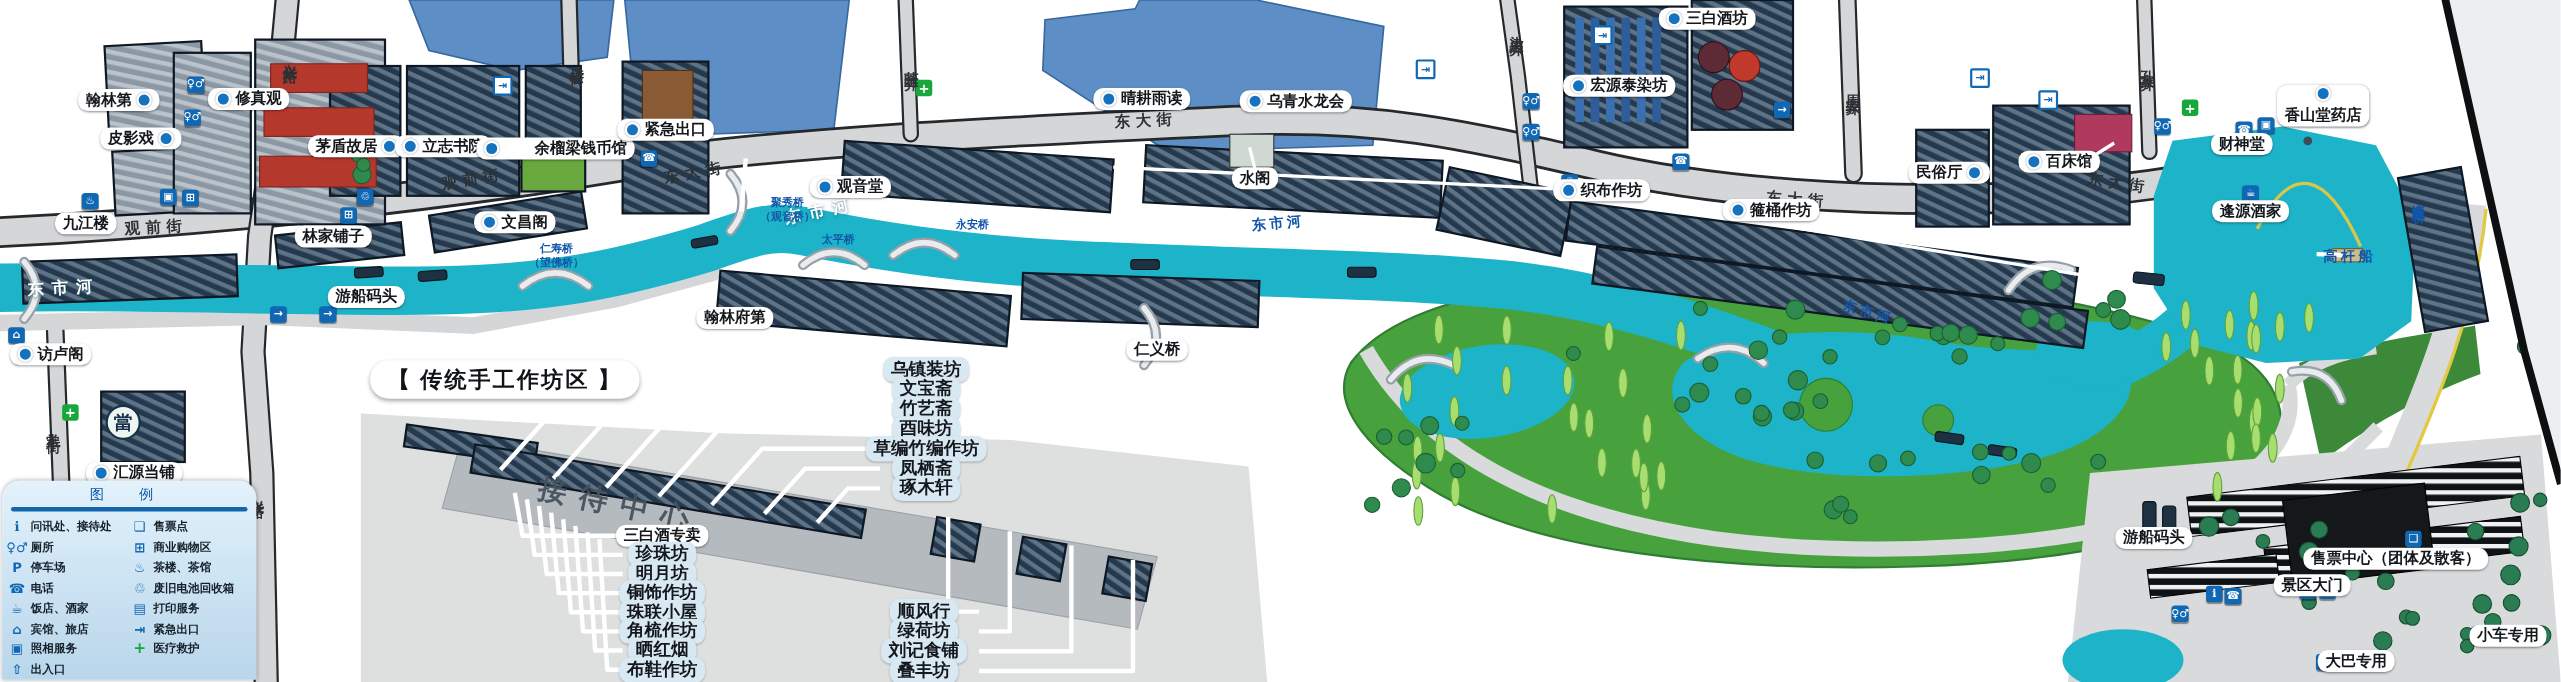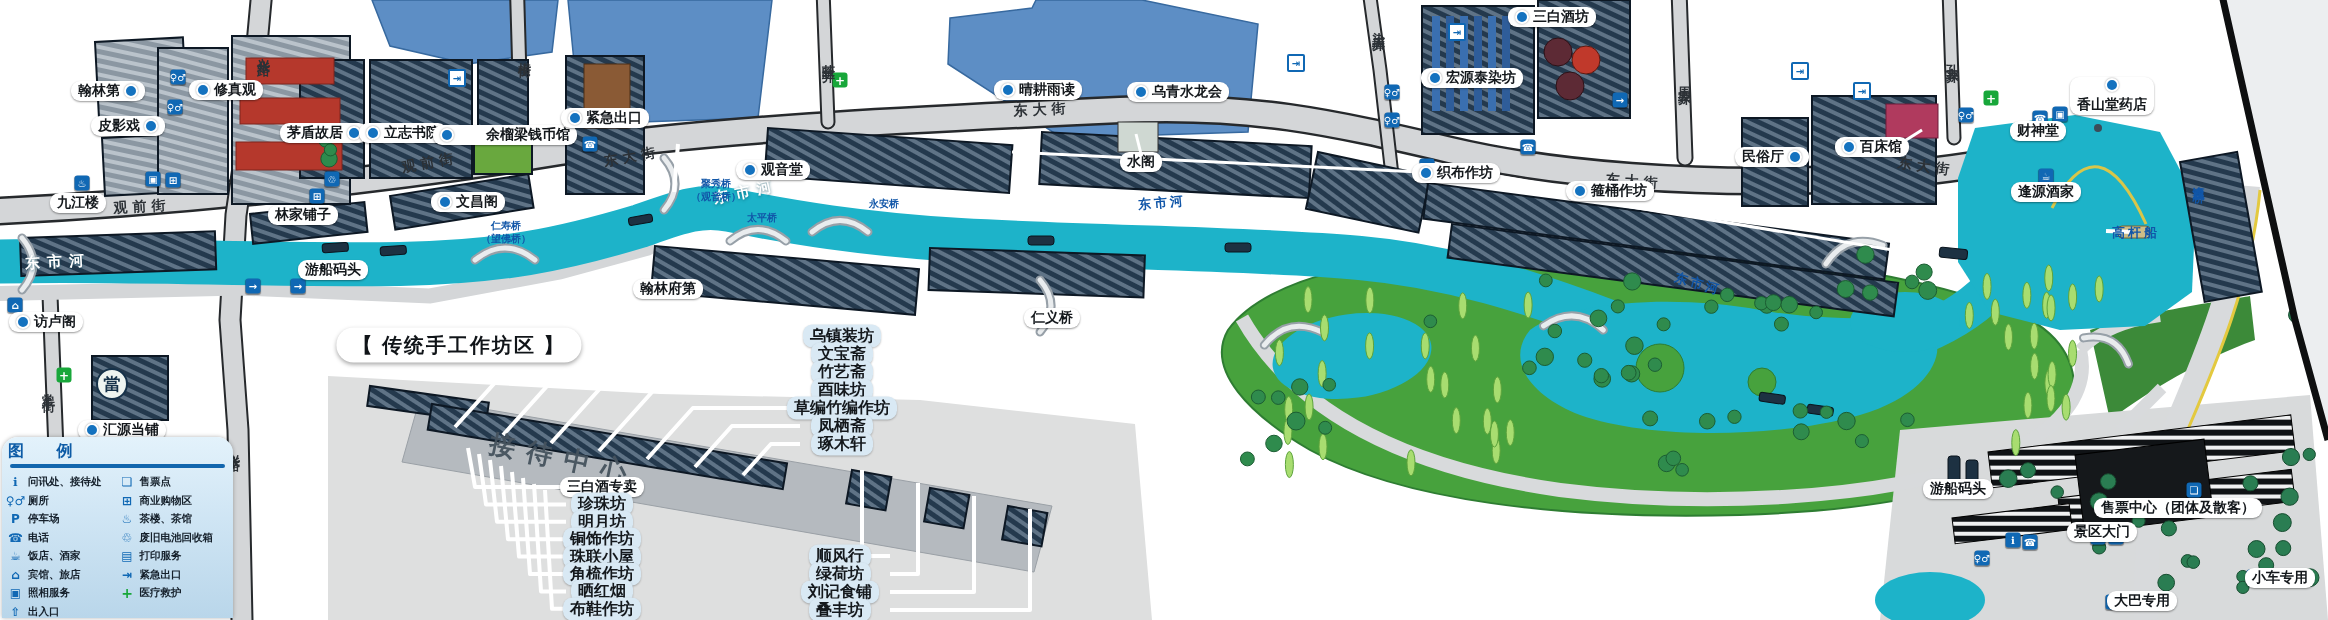--- a/index.html
+++ b/index.html
@@ -31,21 +31,21 @@
       font-weight:700;box-shadow:0 1px 1px rgba(0,0,0,.4);}
   .greensq{width:15px;height:15px;border-radius:3px;background:#18a73a;color:#fff;font-size:12px;font-weight:700;}
   .whitesq{width:14px;height:14px;border-radius:2px;background:#fff;color:#1068b4;font-size:10px;
       font-weight:700;border:2px solid #1068b4;}
   .pawn{width:28px;height:28px;border-radius:50%;background:#eef4f0;color:#16324a;border:2px solid #16324a;
       font-size:17px;font-weight:700;}
   
   #legend{position:absolute;left:2px;top:437px;width:231px;height:181px;z-index:40;
       background:linear-gradient(180deg,#e3f2fb 0%,#cfe5f4 45%,#b9d6ea 100%);
       border-radius:16px 16px 0 0;box-shadow:0 0 4px rgba(0,0,0,.3);padding:4px 6px 2px 6px;box-sizing:border-box;}
-  #legend .ttl{font-size:16px;font-weight:700;color:#0d5ba6;letter-spacing:14px;}
+  #legend .ttl{text-align:center;font-size:13px;font-weight:400;color:#0d5ba6;letter-spacing:14px;}
   #legend .rule{height:4px;background:#1266ae;border-radius:2px;margin:2px 2px 5px 2px;}
   #legend .cols{display:flex;gap:4px;}
   #legend ul{list-style:none;margin:0;padding:0;flex:1;}
   #legend li{display:flex;align-items:center;gap:5px;height:18.5px;font-size:10.5px;font-weight:700;color:#15202b;}
   #legend li .ic{width:15px;height:14px;display:flex;align-items:center;justify-content:center;
       color:#1068b4;font-size:12px;font-weight:700;font-family:"DejaVu Sans",sans-serif;flex:0 0 auto;}
   #legend li .ic.med{color:#18a73a;font-size:14px;}
 </style>
 </head>
 <body>

